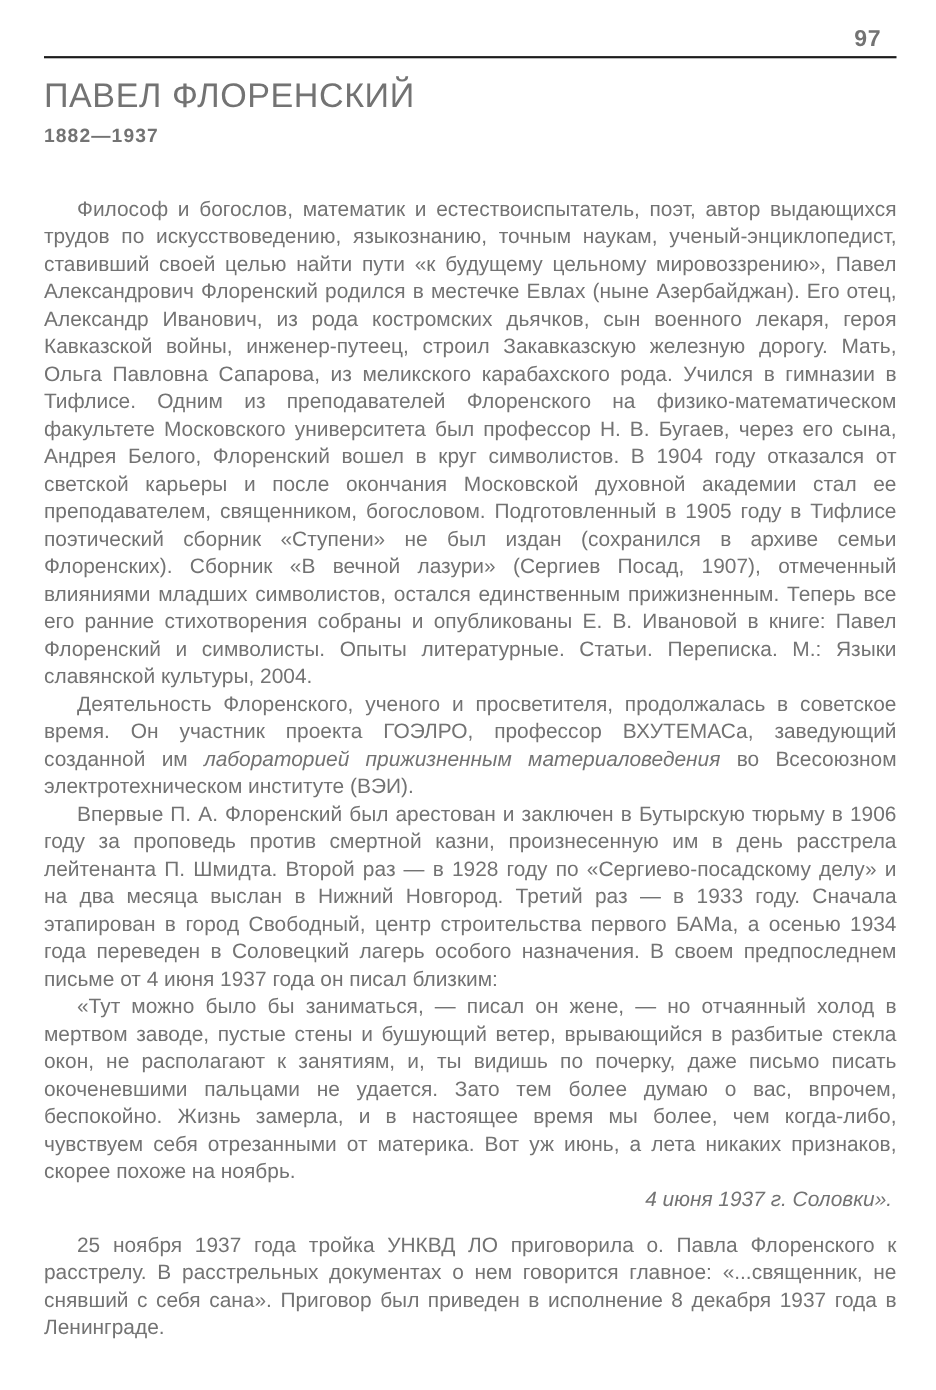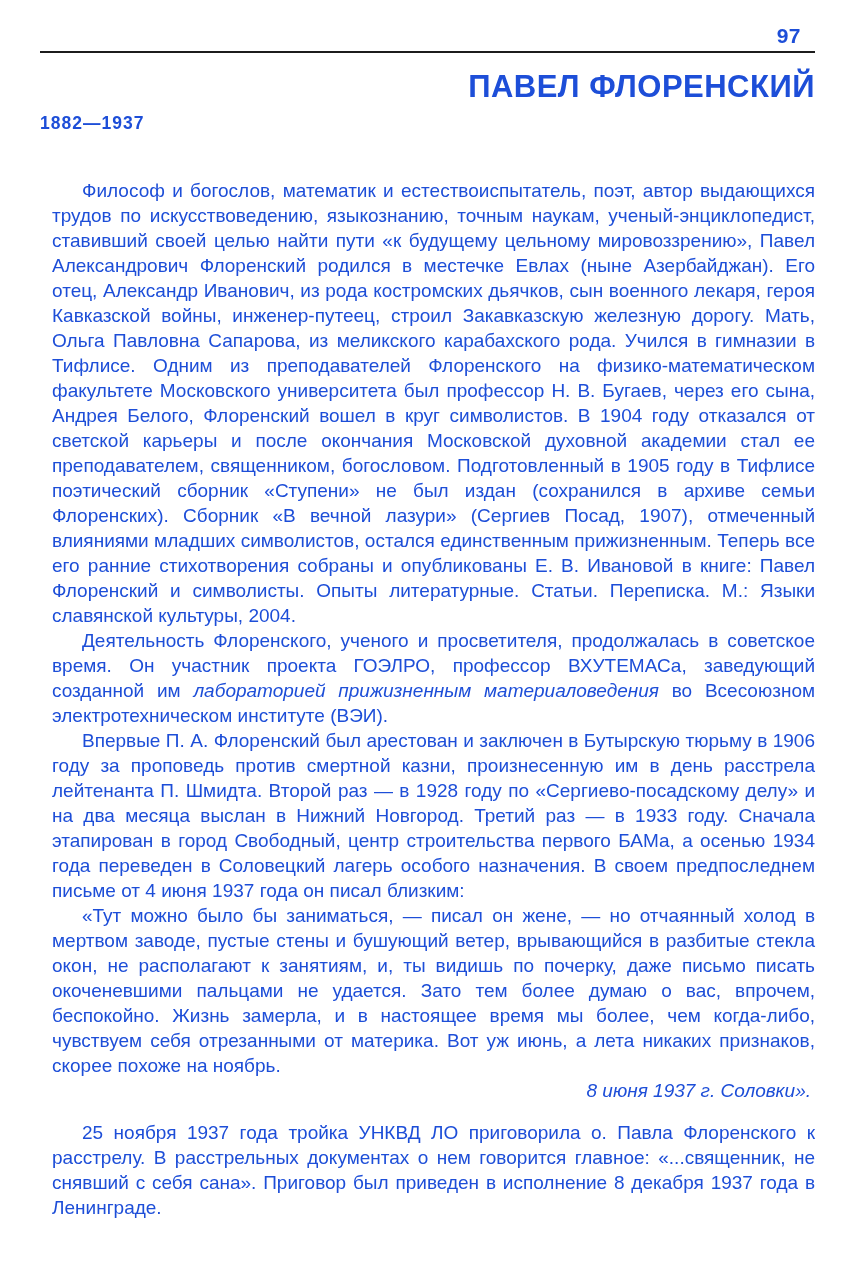--- a/index.html
+++ b/index.html
@@ -6,59 +6,58 @@
     margin: 0;
     padding: 0;
     background: #e8e8e8;
   }
   .page {
     position: relative;
     width: 851px;
     height: 1264px;
     margin: 0 auto;
     background: #ffffff;
-    color: #1d4ed8;
+    color: #737373;
     font-family: "Liberation Sans", "DejaVu Sans", sans-serif;
     overflow: hidden;
     box-sizing: border-box;
     padding: 24px 36px 0 40px;
   }
   .page-number {
     text-align: right;
     font-weight: bold;
     font-size: 21px;
     line-height: 24px;
     padding-right: 14px;
     letter-spacing: 0.5px;
   }
   .header-rule {
     height: 0;
     border-bottom: 2.5px solid #1c1c1c;
     margin-top: 3px;
   }
   h1.article-title {
-    text-align: right;
+    text-align: left;
     font-size: 31px;
-    font-weight: bold;
+    font-weight: normal;
     letter-spacing: 0.5px;
     margin: 17px 0 0 0;
     line-height: 34px;
   }
   h2.article-dates {
     font-size: 17.5px;
     font-weight: bold;
     letter-spacing: 1px;
     margin: 9px 0 0 0;
     line-height: 20px;
   }
   .article-body {
     margin-top: 45px;
     font-size: 19px;
     line-height: 25px;
-    margin-left: 12px;
   }
   .article-body p {
     margin: 0;
     text-align: justify;
     text-indent: 30px;
   }
   .article-body p.signature {
     text-align: right;
     text-indent: 0;
     font-style: italic;
@@ -82,16 +81,16 @@
 
   <h1 class="article-title">ПАВЕЛ ФЛОРЕНСКИЙ</h1>
 
   <h2 class="article-dates">1882—1937</h2>
 
   <main class="article-body">
       <p class="body"><span>Философ и богослов, математик и естествоиспытатель, поэт, автор выдающихся трудов по искусствоведению, языкознанию, точным наукам, ученый-энциклопедист, ставивший своей целью найти пути «к будущему цельному мировоззрению», Павел Александрович Флоренский родился в местечке Евлах (ныне Азербайджан). Его отец, Александр Иванович, из рода костромских дьячков, сын военного лекаря, героя Кавказской войны, инженер-путеец, строил Закавказскую железную дорогу. Мать, Ольга Павловна Сапарова, из меликского карабахского рода. Учился в гимназии в Тифлисе. Одним из преподавателей Флоренского на физико-математическом факультете Московского университета был профессор Н. В. Бугаев, через его сына, Андрея Белого, Флоренский вошел в круг символистов. В 1904 году отказался от светской карьеры и после окончания Московской духовной академии стал ее преподавателем, священником, богословом. Подготовленный в 1905 году в Тифлисе поэтический сборник «Ступени» не был издан (сохранился в архиве семьи Флоренских). Сборник «В вечной лазури» (Сергиев Посад, 1907), отмеченный влияниями младших символистов, остался единственным прижизненным. Теперь все его ранние стихотворения собраны и опубликованы Е. В. Ивановой в книге: Павел Флоренский и символисты. Опыты литературные. Статьи. Переписка. М.: Языки славянской культуры, 2004.</span></p>
       <p class="body"><span>Деятельность Флоренского, ученого и просветителя, продолжалась в советское время. Он участник проекта ГОЭЛРО, профессор ВХУТЕМАСа, заведующий созданной им </span><em>лабораторией прижизненным материаловедения</em><span> во Всесоюзном электротехническом институте (ВЭИ).</span></p>
       <p class="body"><span>Впервые П. А. Флоренский был арестован и заключен в Бутырскую тюрьму в 1906 году за проповедь против смертной казни, произнесенную им в день расстрела лейтенанта П. Шмидта. Второй раз — в 1928 году по «Сергиево-посадскому делу» и на два месяца выслан в Нижний Новгород. Третий раз — в 1933 году. Сначала этапирован в город Свободный, центр строительства первого БАМа, а осенью 1934 года переведен в Соловецкий лагерь особого назначения. В своем предпоследнем письме от 4 июня 1937 года он писал близким:</span></p>
       <p class="body"><span>«Тут можно было бы заниматься, — писал он жене, — но отчаянный холод в мертвом заводе, пустые стены и бушующий ветер, врывающийся в разбитые стекла окон, не располагают к занятиям, и, ты видишь по почерку, даже письмо писать окоченевшими пальцами не удается. Зато тем более думаю о вас, впрочем, беспокойно. Жизнь замерла, и в настоящее время мы более, чем когда-либо, чувствуем себя отрезанными от материка. Вот уж июнь, а лета никаких признаков, скорее похоже на ноябрь.</span></p>
-      <p class="signature"><em>8 июня 1937 г. Соловки».</em></p>
+      <p class="signature"><em>4 июня 1937 г. Соловки».</em></p>
       <p class="body spaced"><span>25 ноября 1937 года тройка УНКВД ЛО приговорила о. Павла Флоренского к расстрелу. В расстрельных документах о нем говорится главное: «...священник, не снявший с себя сана». Приговор был приведен в исполнение 8 декабря 1937 года в Ленинграде.</span></p>
     </main>
 </div>
 
 </body></html>

